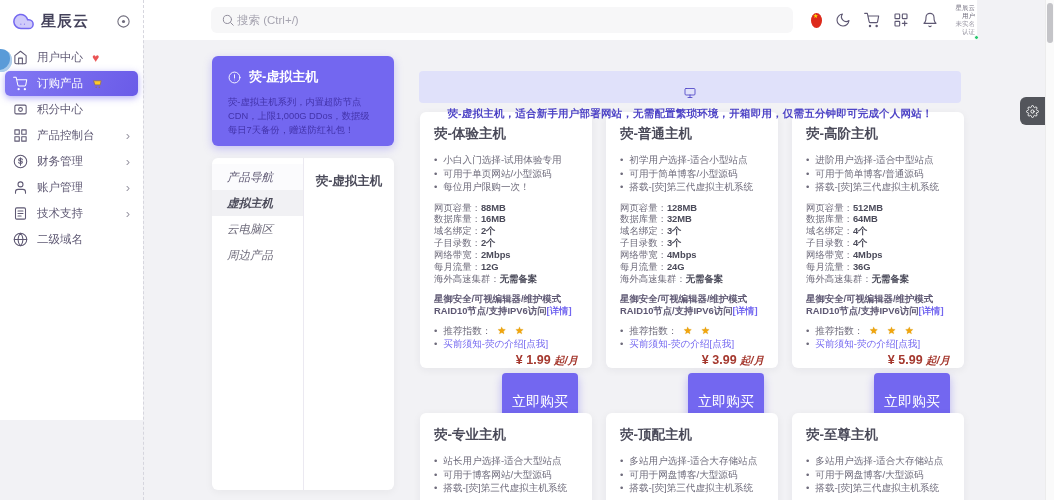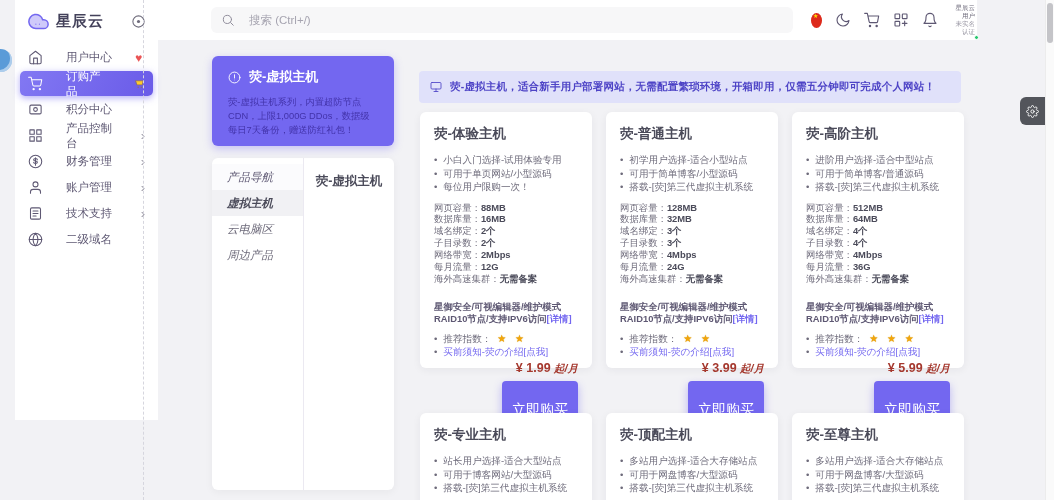--- a/index.html
+++ b/index.html
@@ -2,40 +2,40 @@
 <html><head>
 <meta charset="utf-8">
 <style>
   html,body{margin:0;padding:0;background:#e9e9ee;}
   *{box-sizing:border-box;}
   .screen{position:relative;width:1054px;height:500px;overflow:hidden;background:#f2f2f5;
           font-family:"Liberation Sans","DejaVu Sans",sans-serif;color:#5e5873;}
   svg{fill:none;stroke:currentColor;stroke-width:1.7;stroke-linecap:round;stroke-linejoin:round;}
 
   
-  .sidebar{position:absolute;left:15px;top:0;width:143px;height:420px;background:#fff;z-index:5;}
+  .sidebar{position:absolute;left:0;top:0;width:143px;height:420px;background:#fff;z-index:5;}
   .v-divider{position:absolute;left:143px;top:0;width:0;height:500px;border-left:1px dashed #d6d6de;z-index:6;}
   .logo-row{display:flex;align-items:center;gap:7px;padding:11px 12px 10px 13px;}
   .brand-name{font-size:15px;font-weight:700;color:#43415a;letter-spacing:1px;}
   .pin-icon{margin-left:auto;color:#6e6b7b;display:flex;}
   .menu{padding:2px 5px;}
-  .mi{height:25px;margin:1px 0;border-radius:5px;padding:0 8px;display:flex;align-items:center;gap:23px;
+  .mi{height:25px;margin:1px 0;border-radius:5px;padding:0 8px;display:flex;align-items:center;gap:9px;
       font-size:11.5px;color:#5e5873;cursor:pointer;}
   .mi .ic{display:flex;color:#5e5873;}
   .mi.active{background:linear-gradient(118deg,#8278f3,#6a5be8);color:#fff;
              box-shadow:0 2px 7px rgba(115,103,240,.55);}
   .mi.active .ic{color:#fff;}
   .chev{margin-left:auto;font-size:13px;color:#9b99a5;line-height:1;}
   .decor{font-size:11px;line-height:1;display:flex;}
   .heart{color:#ea5455;font-size:12px;}
 
   
   .topbar{position:absolute;left:143px;top:0;width:834px;height:40px;background:#fff;z-index:4;}
   .search-box{position:absolute;left:68px;top:7px;width:582px;height:26px;background:#f7f7f8;
-              border-radius:6px;display:flex;align-items:center;gap:12px;padding:0 10px;color:#8f8c9a;}
+              border-radius:6px;display:flex;align-items:center;gap:0;padding:0 10px;color:#8f8c9a;}
   .search-box input{border:none;outline:none;background:transparent;font-size:11.5px;color:#5e5873;width:100%;
                     font-family:inherit;}
   .search-box input::placeholder{color:#a6a4b0;}
   .tb-icons{position:absolute;left:668px;top:0;height:40px;display:flex;align-items:center;gap:13px;color:#5e5873;}
   .flag{width:15px;height:15px;border-radius:50%;background:#dd2a1b;position:relative;overflow:hidden;}
   .flag span{position:absolute;left:2px;top:0px;color:#ffde00;font-size:6px;line-height:1;}
   .tbi{display:flex;cursor:pointer;}
   .user-chip{position:relative;text-align:right;line-height:8px;padding-right:2px;cursor:pointer;}
   .user-chip .l1{font-size:6.5px;color:#6e6b7b;}
   .user-chip .l2{font-size:6.5px;color:#9b99a5;}
@@ -43,21 +43,21 @@
               background:#28c76f;border:1px solid #fff;}
 
   
   .hero{position:absolute;left:212px;top:56px;width:182px;height:90px;background:#7367f0;border-radius:6px;
         padding:12px 16px;z-index:3;box-shadow:0 3px 8px rgba(115,103,240,.35);}
   .hero-title{display:flex;align-items:center;gap:8px;color:#fff;font-size:13px;font-weight:700;}
   .hero-desc{margin-top:9px;font-size:9.3px;line-height:14px;color:rgba(52,36,150,.78);}
 
   
   .notice{position:absolute;left:419px;top:71px;width:542px;height:25px;background:#e0e1fa;border-radius:4px;
-          display:flex;align-items:center;gap:8px;padding:16px 11px;color:#4d43c6;z-index:3;}
+          display:flex;align-items:center;gap:8px;padding:16px 11px;color:#4d43c6;z-index:3;flex-direction:column;}
   .notice .txt{font-size:10.5px;font-weight:700;letter-spacing:.2px;}
 
   
   .nav-panel{position:absolute;left:212px;top:158px;width:182px;height:332px;background:#fff;border-radius:6px;
              box-shadow:0 2px 8px rgba(34,41,47,.05);z-index:2;display:flex;}
   .np-left{width:92px;border-right:1px solid #ebe9f1;padding-top:6px;}
   .np-item{height:26px;display:flex;align-items:center;padding-left:15px;font-size:11.5px;color:#6e6b7b;cursor:pointer;font-style:italic;}
   .np-header{color:#5e5873;background:#fbfbfd;font-weight:400;}
   .np-item.active{background:#f1f1f4;color:#4b4b5a;font-weight:700;}
   .np-right{flex:1;display:flex;justify-content:center;padding-top:15px;}
@@ -68,21 +68,21 @@
         box-shadow:0 2px 8px rgba(34,41,47,.06);display:flex;flex-direction:column;z-index:2;}
   .row1{top:112px;height:256px;}
   .row2{top:413px;height:180px;}
   .c1,.c4{left:420px;} .c2,.c5{left:606px;} .c3,.c6{left:792px;}
   .card h3{margin:3px 0 10px;font-size:13.5px;font-weight:700;color:#4b4b5a;}
   .bullet{display:flex;gap:6px;font-size:9.6px;line-height:13.5px;color:#6e6b7b;}
   .bullet:before{content:"•";color:#6e6b7b;}
   .specs{margin-top:8px;}
   .spec{font-size:9.4px;line-height:11.9px;color:#6e6b7b;}
   .spec b{color:#4b4b5a;font-weight:700;}
-  .features{margin-top:16px;font-size:9.4px;line-height:12.2px;color:#5e5873;font-weight:700;}
+  .features{margin-top:8px;font-size:9.4px;line-height:12.2px;color:#5e5873;font-weight:700;}
   .plink{color:#7367f0;}
   .meta{margin-top:7px;}
   .meta .bullet{line-height:13px;}
   .stars{color:#f2a50c;font-size:10px;letter-spacing:3px;text-shadow:0 0 1px #c98f00;}
   .buy-notice{color:#7367f0;}
   .price{margin-top:3px;text-align:right;color:#a5382e;font-weight:700;font-size:12.5px;}
   .price .suffix{font-size:10.5px;font-style:italic;}
   .buy{margin-top:5px;margin-left:auto;background:#7367f0;color:#fff;border:none;border-radius:4px;
        font-size:14px;padding:20px 10px;cursor:pointer;box-shadow:0 4px 9px rgba(115,103,240,.45);
        font-family:inherit;}

